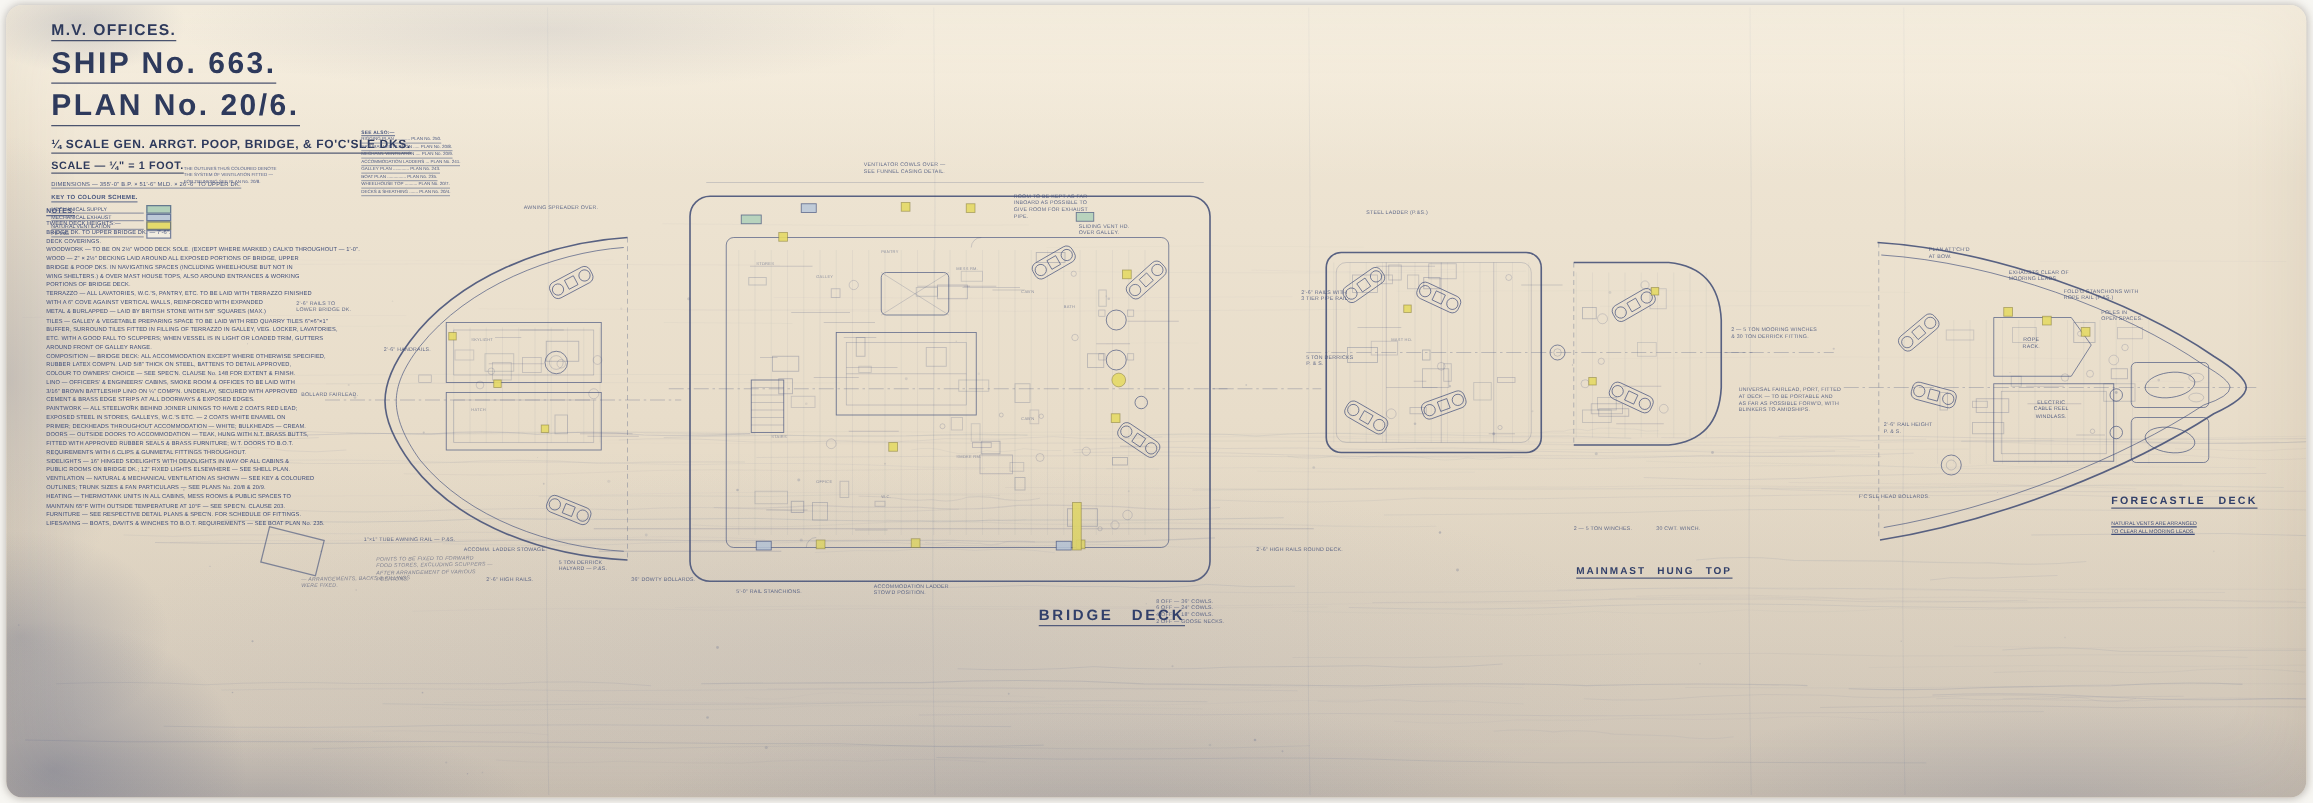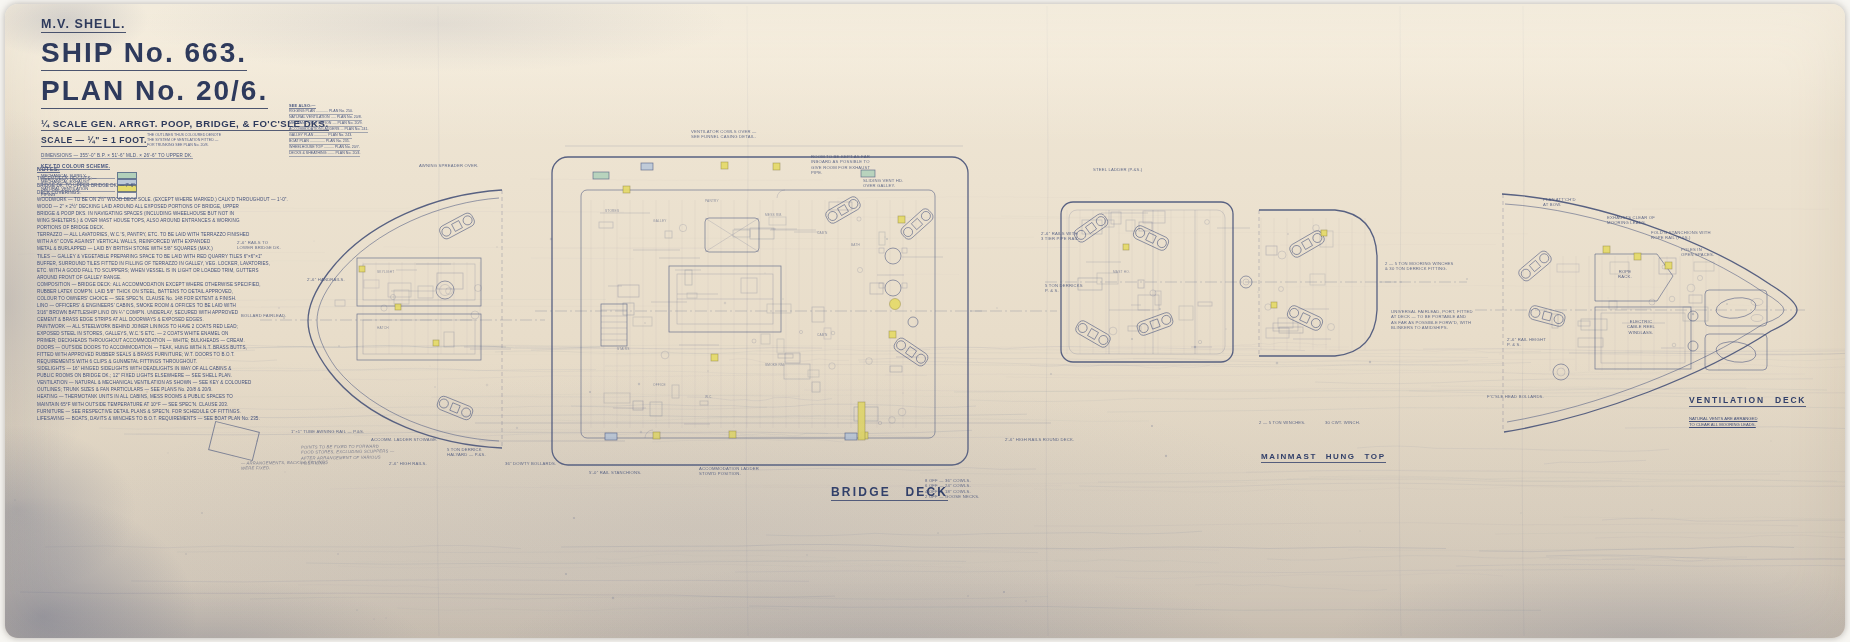--- a/index.html
+++ b/index.html
@@ -24,21 +24,21 @@
   .pl .thick{stroke-width:1.3;stroke:rgba(55,68,112,.82);}
   .pl .lt{opacity:.45;stroke-width:.5;}
   .pl .cl{stroke-dasharray:12 3 2 3;stroke-width:.55;opacity:.55;}
   .pl .cut{stroke-dasharray:4 3;opacity:.5;}
   .pl .fY{fill:rgba(228,217,104,.92);stroke:rgba(128,118,52,.55);}
   .pl .fG{fill:rgba(177,208,186,.88);}
   .pl .fB{fill:rgba(186,199,216,.88);}
   .titleblock{position:absolute;left:36px;top:13px;color:#2e3a5c;z-index:5;}
   .titleblock>div{display:table;}
   .t1{font-size:12.5px;font-weight:700;letter-spacing:1.1px;border-bottom:1.2px solid rgba(46,58,92,.85);padding-bottom:1px;margin-bottom:4px;}
-  .t2{font-size:28px;font-weight:700;letter-spacing:2px;border-bottom:1.6px solid rgba(46,58,92,.85);padding-bottom:1px;margin-bottom:4px;}
+  .t2{font-size:24px;font-weight:700;letter-spacing:2px;border-bottom:1.6px solid rgba(46,58,92,.85);padding-bottom:1px;margin-bottom:4px;}
   .t2b{margin-top:1px;margin-bottom:9px;}
   .t3{font-size:9.6px;font-weight:700;letter-spacing:.5px;border-bottom:1px solid rgba(46,58,92,.8);padding-bottom:1px;margin-bottom:4px;}
   .t4{font-size:8.6px;font-weight:700;letter-spacing:.5px;border-bottom:1px solid rgba(46,58,92,.8);padding-bottom:1px;margin-bottom:6px;}
   .t5{font-size:4.6px;color:#45547e;border-bottom:.5px solid rgba(69,84,126,.5);margin-bottom:5px;letter-spacing:.2px;}
   .t6{font-size:4.8px;font-weight:700;color:#45547e;border-bottom:.8px solid rgba(69,84,126,.7);margin-bottom:3px;letter-spacing:.3px;}
   #key-rows{font-size:4.2px;color:#45547e;}
   .krow{display:flex;align-items:center;height:5px;margin-bottom:1.6px;}
   .klabel{width:74px;border-bottom:.5px solid rgba(69,84,126,.5);width:74px;}
   .kswatch{width:18px;height:4.5px;border:.5px solid rgba(69,84,126,.7);margin-left:2px;}
   .keynote{position:absolute;left:106px;top:116px;width:78px;font-size:3.6px;line-height:1.35;
@@ -649,21 +649,21 @@
       <circle cx="1556" cy="368" r="4" class="lt"></circle>
       <rect class="fY" x="1598" y="242" width="7" height="7"></rect>
       <rect class="fY" x="1629" y="249" width="7" height="7"></rect>
       <rect class="fY" x="1660" y="258" width="7" height="7"></rect>
     </g>
   </svg>
 
   <div class="smudges"></div>
 
   <div class="titleblock">
-    <div class="t1">M.V. SHELL.</div>
+    <div class="t1">M.V. OFFICES.</div>
     <div class="t2">SHIP No. 663.</div>
     <div class="t2 t2b">PLAN No. 20/6.</div>
     <div class="t3">¼ SCALE GEN. ARRGT. POOP, BRIDGE, &amp; FO'C'SLE DKS.</div>
     <div class="t4">SCALE — ¼" = 1 FOOT.</div>
     <div class="t5">DIMENSIONS — 355'-0" B.P. × 51'-6" MLD. × 26'-6" TO UPPER DK.</div>
     <div class="t6">KEY TO COLOUR SCHEME.</div>
     <div id="key-rows">
         <div class="krow">
           <span class="klabel">MECHANICAL SUPPLY</span>
           <span class="kswatch" style="background: rgb(178, 208, 186);"></span>
@@ -813,18 +813,18 @@
       <div class="anno" style="left: 700px; top: 391px; font-size: 3.2px; opacity: 0.55;">W.C.</div>
       <div class="anno" style="left: 612px; top: 343px; font-size: 3.2px; opacity: 0.55;">STAIRS</div>
       <div class="anno pencil" style="left: 236px; top: 456px; opacity: 0.8;">— ARRANGEMENTS, BACKS &amp; FILLINGS WERE FIXED.</div>
       <div class="anno pencil" style="left: 296px; top: 440px; opacity: 0.8;">POINTS TO BE FIXED TO FORWARD
 FOOD STORES, EXCLUDING SCUPPERS —
 AFTER ARRANGEMENT OF VARIOUS POSITIONS.</div>
     </div>
 
   <div class="dlabel" style="left:826px;top:481px">BRIDGE DECK</div>
   <div class="dlabel" style="left:1256px;top:448px;font-size:8px;letter-spacing:1.6px;word-spacing:5px">MAINMAST HUNG TOP</div>
-  <div class="dlabel" style="left:1684px;top:391px;font-size:8.5px;letter-spacing:1.8px;word-spacing:6px">VENTILATION DECK</div>
+  <div class="dlabel" style="left:1684px;top:391px;font-size:8.5px;letter-spacing:1.8px;word-spacing:6px">FORECASTLE DECK</div>
   <div class="dnote" style="left:1684px;top:412px">NATURAL VENTS ARE ARRANGED
 TO CLEAR ALL MOORING LEADS.</div>
 
   <div class="penbox"></div>
 </div>
 
 </body></html>

